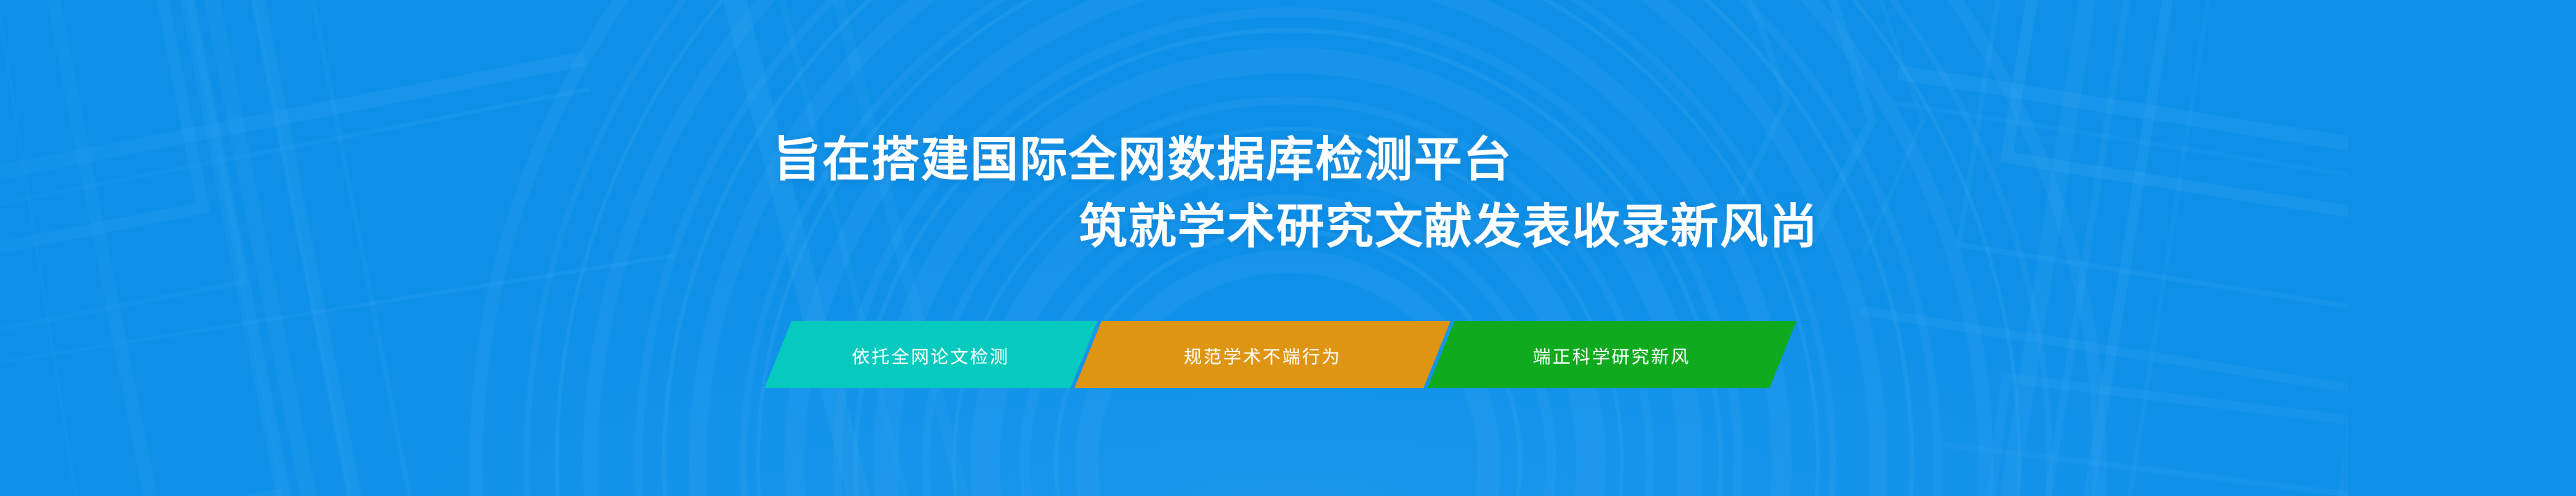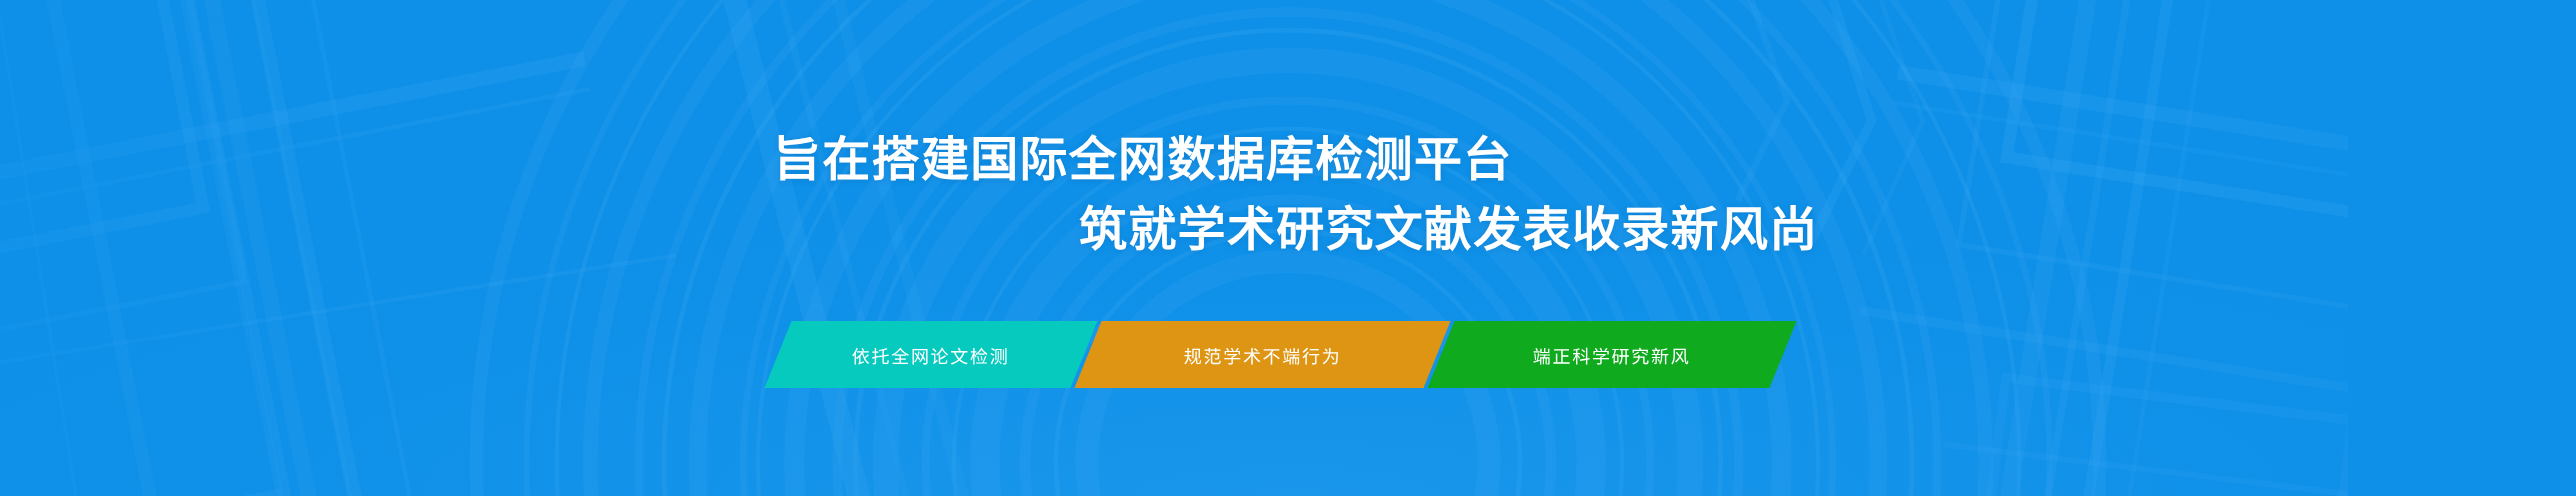--- a/index.html
+++ b/index.html
@@ -58,20 +58,21 @@
     white-space: nowrap;
     text-shadow: 0 1.3px 6.7px rgba(0, 60, 120, 0.18);
   }
   .headline-1 {
     left: 773px;
     top: 136px;
   }
   .headline-2 {
     left: 1079px;
     top: 206px;
+    font-family: Liberation Mono, monospace;
   }
 
   
   .chips {
     position: absolute;
     left: 778px;
     top: 321px;
     height: 67px;
     display: flex;
     align-items: stretch;

